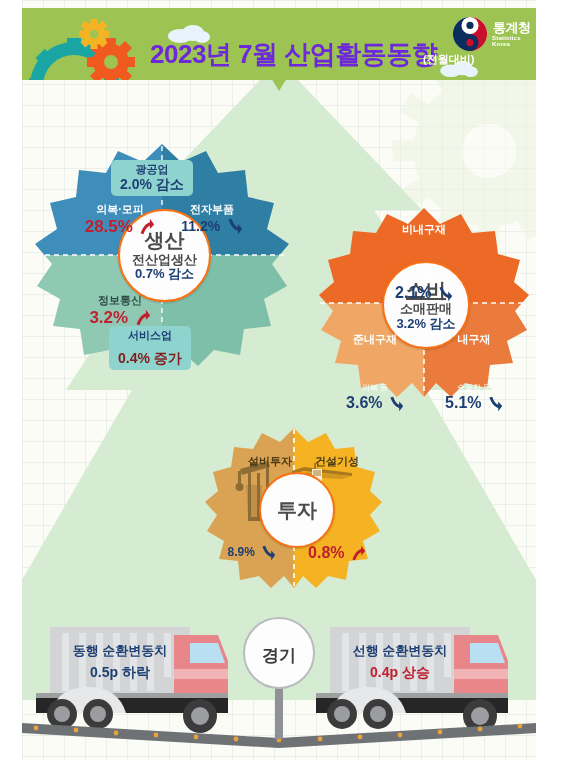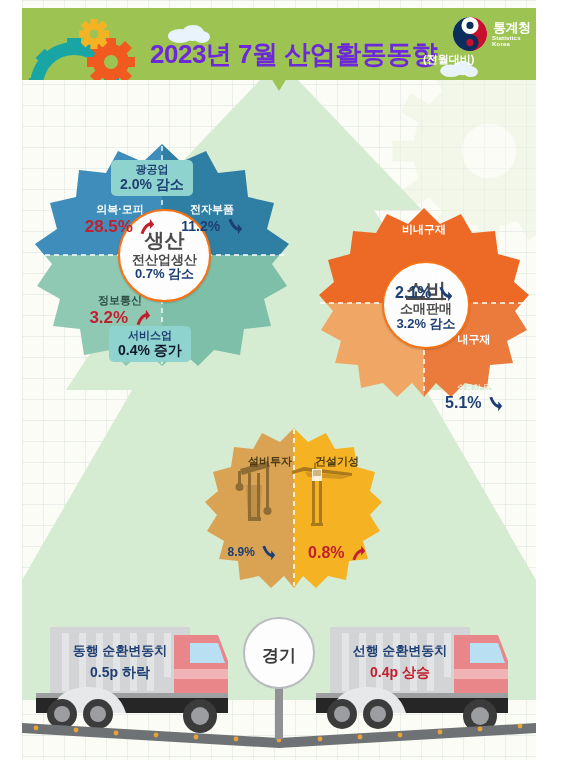--- a/index.html
+++ b/index.html
@@ -159,21 +159,21 @@
         <span class="hub-sub2" style="font-size:13px;">0.7% 감소</span>
       </div>
 
       <div class="chip" style="left:79px;top:20px;background:#8fd3ce;color:#1d3f73;">
         <div class="chip-name">광공업</div>
         <div class="chip-val">2.0% 감소</div>
       </div>
 
       <div class="chip" style="left:77px;top:186px;background:#8fd3ce;">
         <div class="chip-name" style="color:#1d3f73;">서비스업</div>
-        <div class="chip-val" style="color:#0f172a;">0.4% 증가</div>
+        <div class="chip-val" style="color:#7f1d1d;margin-top:8px;">0.4% 증가</div>
       </div>
 
       <div class="lab" style="left:48px;top:63px;width:80px;">
         <div class="lab-name" style="font-size:11px;color:#ffffff;">의복·모피</div>
         <div style="margin-top:1px;">
           <span class="lab-val" style="font-size:17px;color:#c0202e;">28.5%</span>
           <svg class="arrow" width="17" height="17" viewBox="0 0 20 20">
             <path d="M3 18 C6 10 10 6 14 5 L14 1 L19 7.5 L14 13 L14 9 C11 10 8 14 6.5 19 Z" fill="#c0202e"></path>
           </svg>
         </div>
@@ -231,20 +231,30 @@
         <div class="lab-name" style="font-size:11px;color:#ffffff;">비내구재</div>
         <div class="lab-note" style="font-size:8px;color:#ffffff;">음식료품 등</div>
         <div style="margin-top:2px;">
           <span class="lab-val" style="font-size:16px;color:#1d3f73;">2.1%</span>
           <svg class="arrow" width="16" height="16" viewBox="0 0 20 20">
             <path d="M3 2 C6 10 10 14 14 15 L14 19 L19 12.5 L14 7 L14 11 C11 10 8 6 6.5 1 Z" fill="#1d3f73"></path>
           </svg>
         </div>
       </div>
 
+      <div class="lab" style="left:19px;top:128px;width:78px;">
+        <div class="lab-name" style="font-size:11px;color:#ffffff;">준내구재</div>
+        <div class="lab-note" style="font-size:8px;color:#ffffff;">의복 등</div>
+        <div style="margin-top:2px;">
+          <span class="lab-val" style="font-size:16px;color:#1d3f73;">3.6%</span>
+          <svg class="arrow" width="16" height="16" viewBox="0 0 20 20">
+            <path d="M3 2 C6 10 10 14 14 15 L14 19 L19 12.5 L14 7 L14 11 C11 10 8 6 6.5 1 Z" fill="#1d3f73"></path>
+          </svg>
+        </div>
+      </div>
 
       <div class="lab" style="left:118px;top:128px;width:78px;">
         <div class="lab-name" style="font-size:11px;color:#ffffff;">내구재</div>
         <div class="lab-note" style="font-size:8px;color:#ffffff;">승용차 등</div>
         <div style="margin-top:2px;">
           <span class="lab-val" style="font-size:16px;color:#1d3f73;">5.1%</span>
           <svg class="arrow" width="16" height="16" viewBox="0 0 20 20">
             <path d="M3 2 C6 10 10 14 14 15 L14 19 L19 12.5 L14 7 L14 11 C11 10 8 6 6.5 1 Z" fill="#1d3f73"></path>
           </svg>
         </div>
@@ -286,20 +296,23 @@
           <rect x="107" y="98" width="12" height="3"></rect>
           <path d="M100 42 L148 48 L148 51 L100 46 Z"></path>
           <path d="M100 42 L88 46 L88 49 L100 46 Z"></path>
           <rect x="110" y="38" width="2" height="8"></rect>
           <path d="M101 47 L147 51 L138 54 L104 52 Z" opacity=".5"></path>
           <rect x="108" y="44" width="10" height="12" fill="#ffffff" opacity=".9"></rect>
           <rect x="109" y="45" width="8" height="6" fill="#a8761d" opacity=".5"></rect>
         </g>
       </svg>
 
+      <div class="hub" style="left:55px;top:47px;width:72px;height:72px;">
+        <span class="hub-title" style="font-size:20px;">투자</span>
+      </div>
 
       <div class="lab" style="left:8px;top:30px;width:80px;text-align:right;">
         <div class="lab-name" style="font-size:11px;color:#4b3a14;">설비투자</div>
       </div>
       <div class="lab" style="left:8px;top:118px;width:80px;">
         <span class="lab-val" style="font-size:12px;color:#1d3f73;">8.9%</span>
         <svg class="arrow" width="16" height="16" viewBox="0 0 20 20">
           <path d="M3 2 C6 10 10 14 14 15 L14 19 L19 12.5 L14 7 L14 11 C11 10 8 6 6.5 1 Z" fill="#1d3f73"></path>
         </svg>
       </div>

